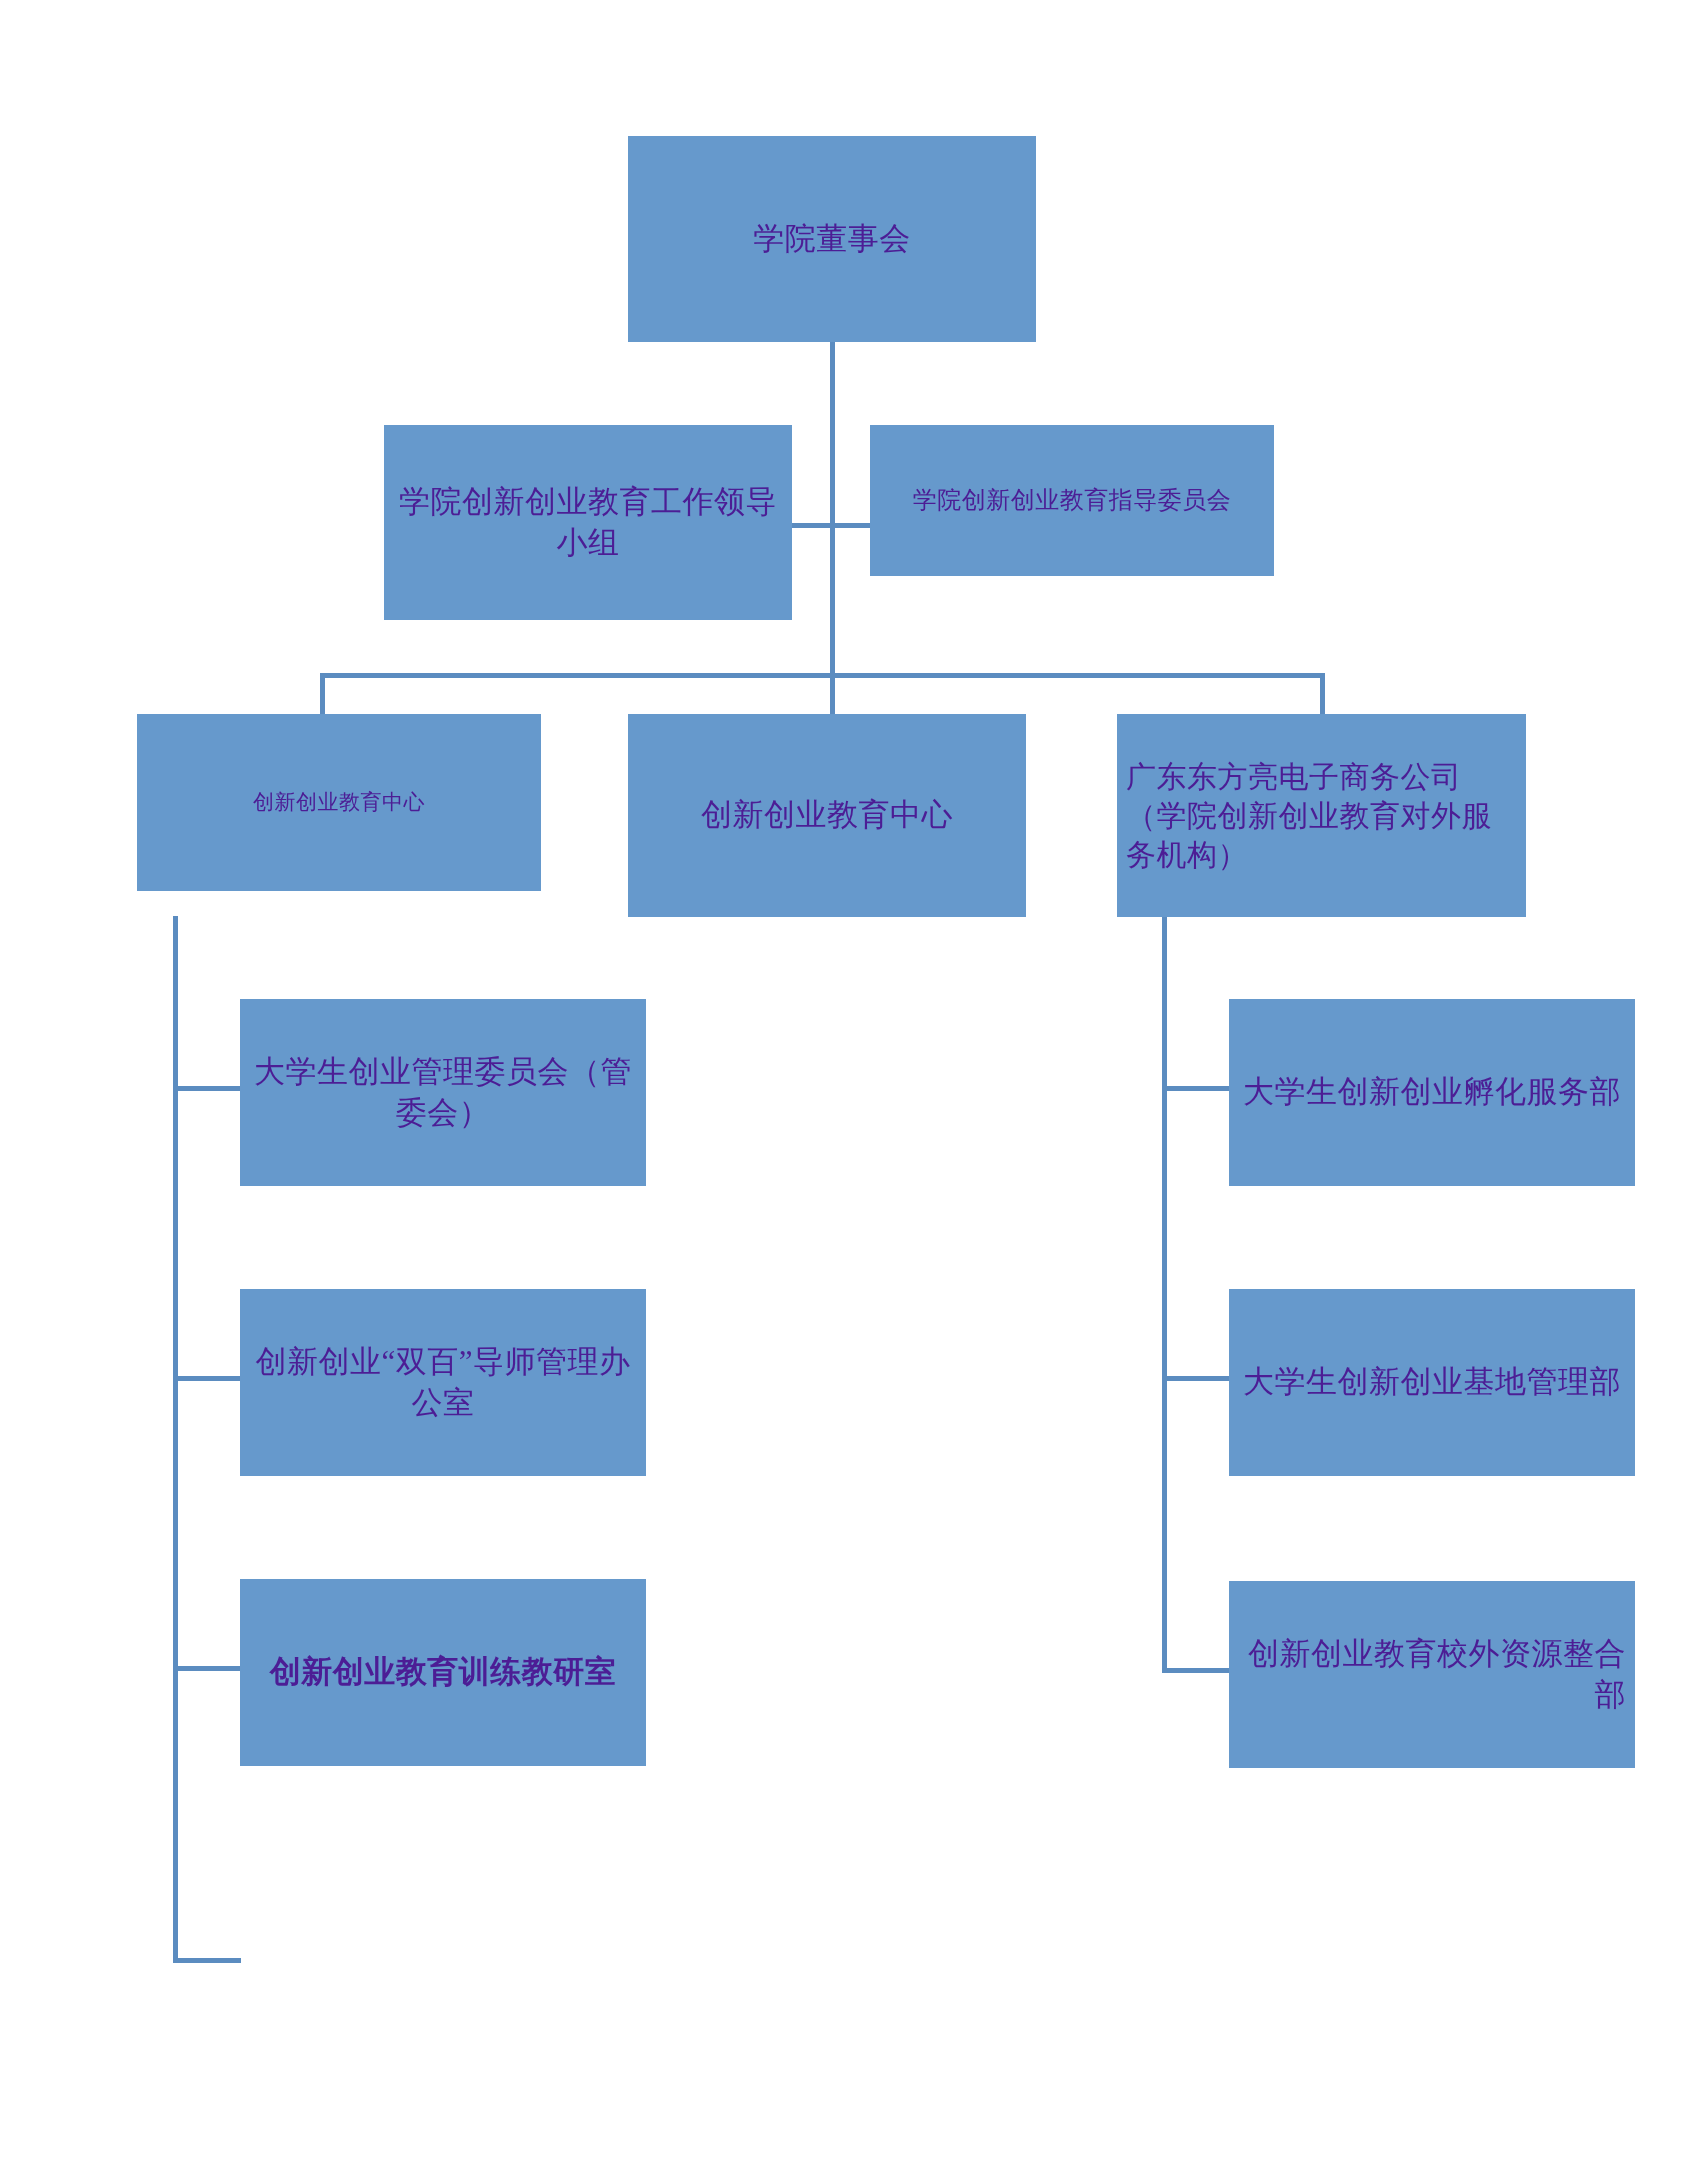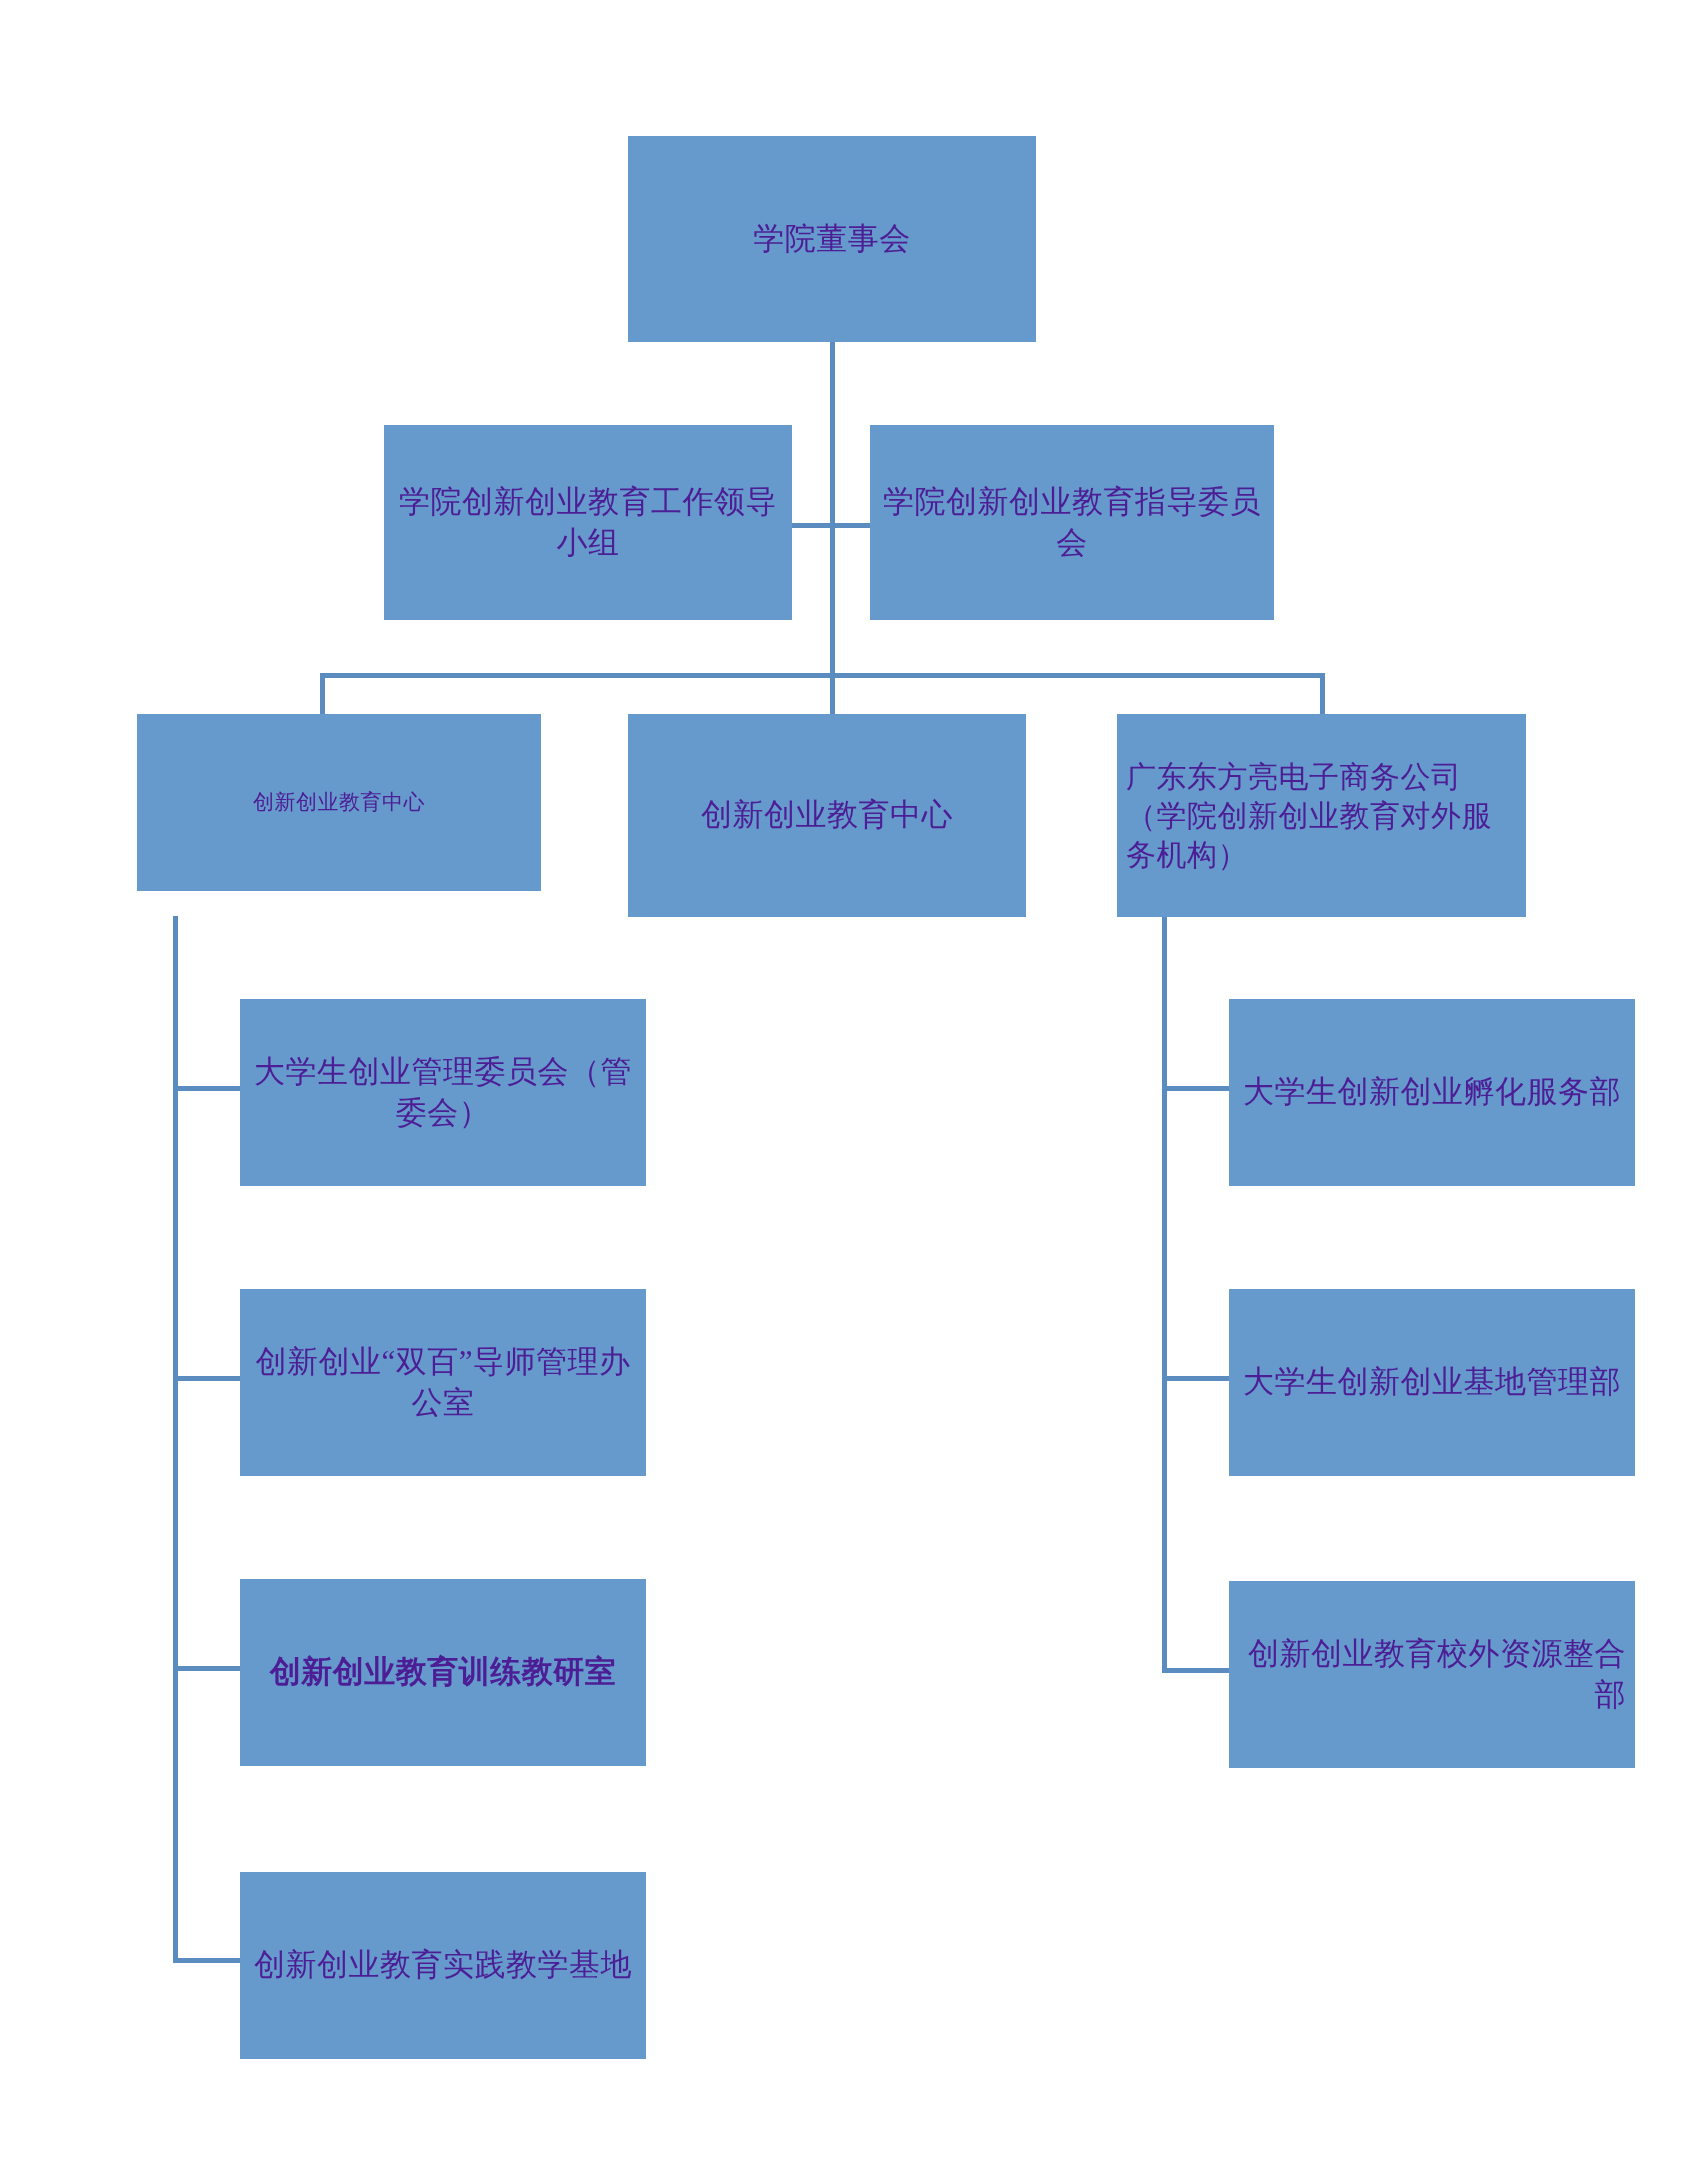--- a/index.html
+++ b/index.html
@@ -57,29 +57,28 @@
   <div class="connector h" style="left:173px; top:1958px; width:68px;"></div>
 
   <div class="connector v" style="left:1162px; top:916px; height:756px;"></div>
   <div class="connector h" style="left:1162px; top:1086px; width:68px;"></div>
   <div class="connector h" style="left:1162px; top:1376px; width:68px;"></div>
   <div class="connector h" style="left:1162px; top:1668px; width:68px;"></div>
 
   <div class="node" style="left:628px; top:136px; width:408px; height:206px; font-size:31px;">学院董事会</div>
 
   <div class="node" style="left:384px; top:425px; width:408px; height:195px; font-size:31px;">学院创新创业教育工作领导小组</div>
-  <div class="node" style="left:870px; top:425px; width:404px; height:195px; font-size:31px;">学院创新创业教育指导委员会</div>
+  <div class="node" style="left:870px; top:425px; width:404px; height:151px; font-size:24px;">学院创新创业教育指导委员会</div>
 
   <div class="node" style="left:137px; top:714px; width:404px; height:177px; font-size:21px;">创新创业教育中心</div>
   <div class="node" style="left:628px; top:714px; width:398px; height:203px; font-size:31px;">创新创业教育中心</div>
   <div class="node node-left-align" style="left:1117px; top:714px; width:409px; height:203px; font-size:30px; text-align:left; justify-content:flex-start;">广东东方亮电子商务公司（学院创新创业教育对外服务机构）</div>
 
   <div class="node" style="left:240px; top:999px; width:406px; height:187px; font-size:31px;">大学生创业管理委员会（管委会）</div>
   <div class="node" style="left:240px; top:1289px; width:406px; height:187px; font-size:31px;">创新创业“双百”导师管理办公室</div>
   <div class="node" style="left:240px; top:1579px; width:406px; height:187px; font-size:31px;font-weight:bold;">创新创业教育训练教研室</div>
-  <div class="node" style="left:240px; top:1872px; width:406px; height:187px; font-size:31px;">创新创业教育实践教学基地</div>
 
   <div class="node" style="left:1229px; top:999px; width:406px; height:187px; font-size:31px;">大学生创新创业孵化服务部</div>
   <div class="node" style="left:1229px; top:1289px; width:406px; height:187px; font-size:31px;">大学生创新创业基地管理部</div>
   <div class="node" style="left:1229px; top:1581px; width:406px; height:187px; font-size:31px;text-align:right;">创新创业教育校外资源整合部</div>
 
 </div>
 
 
 </body></html>

